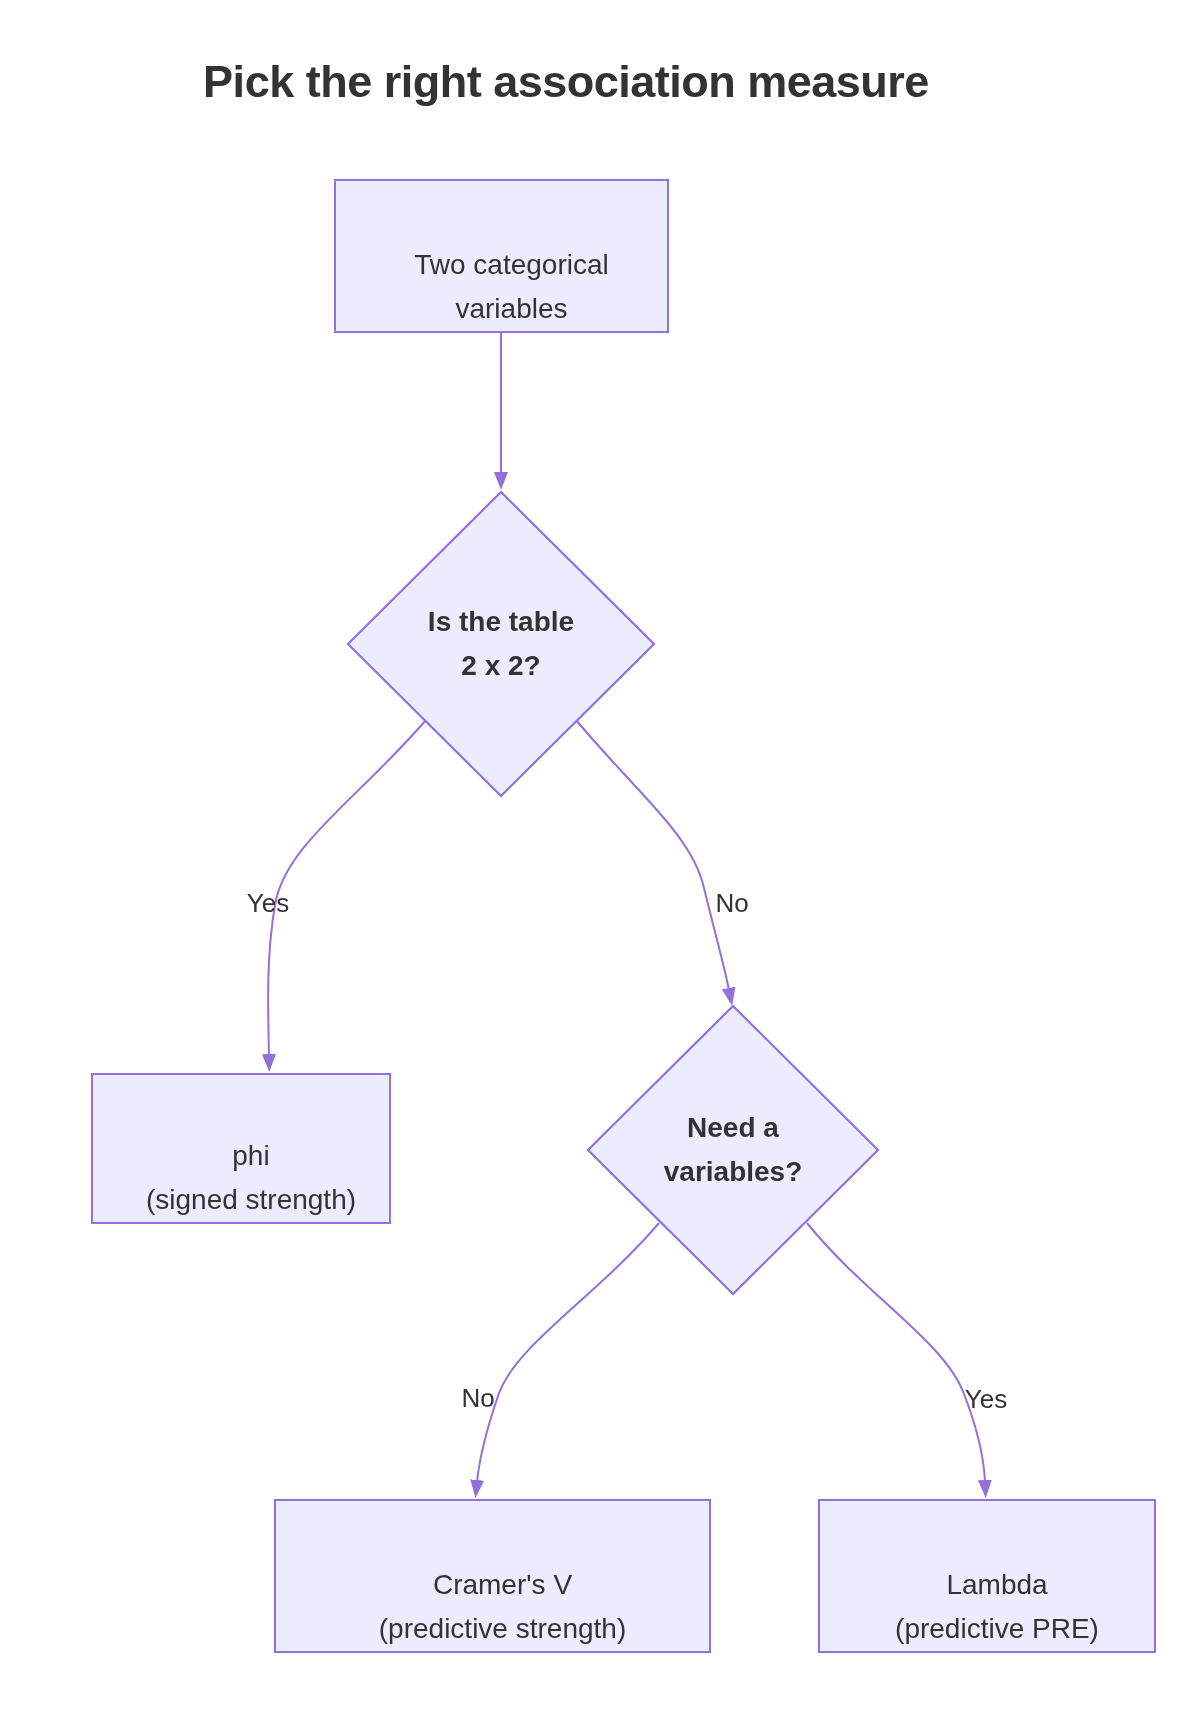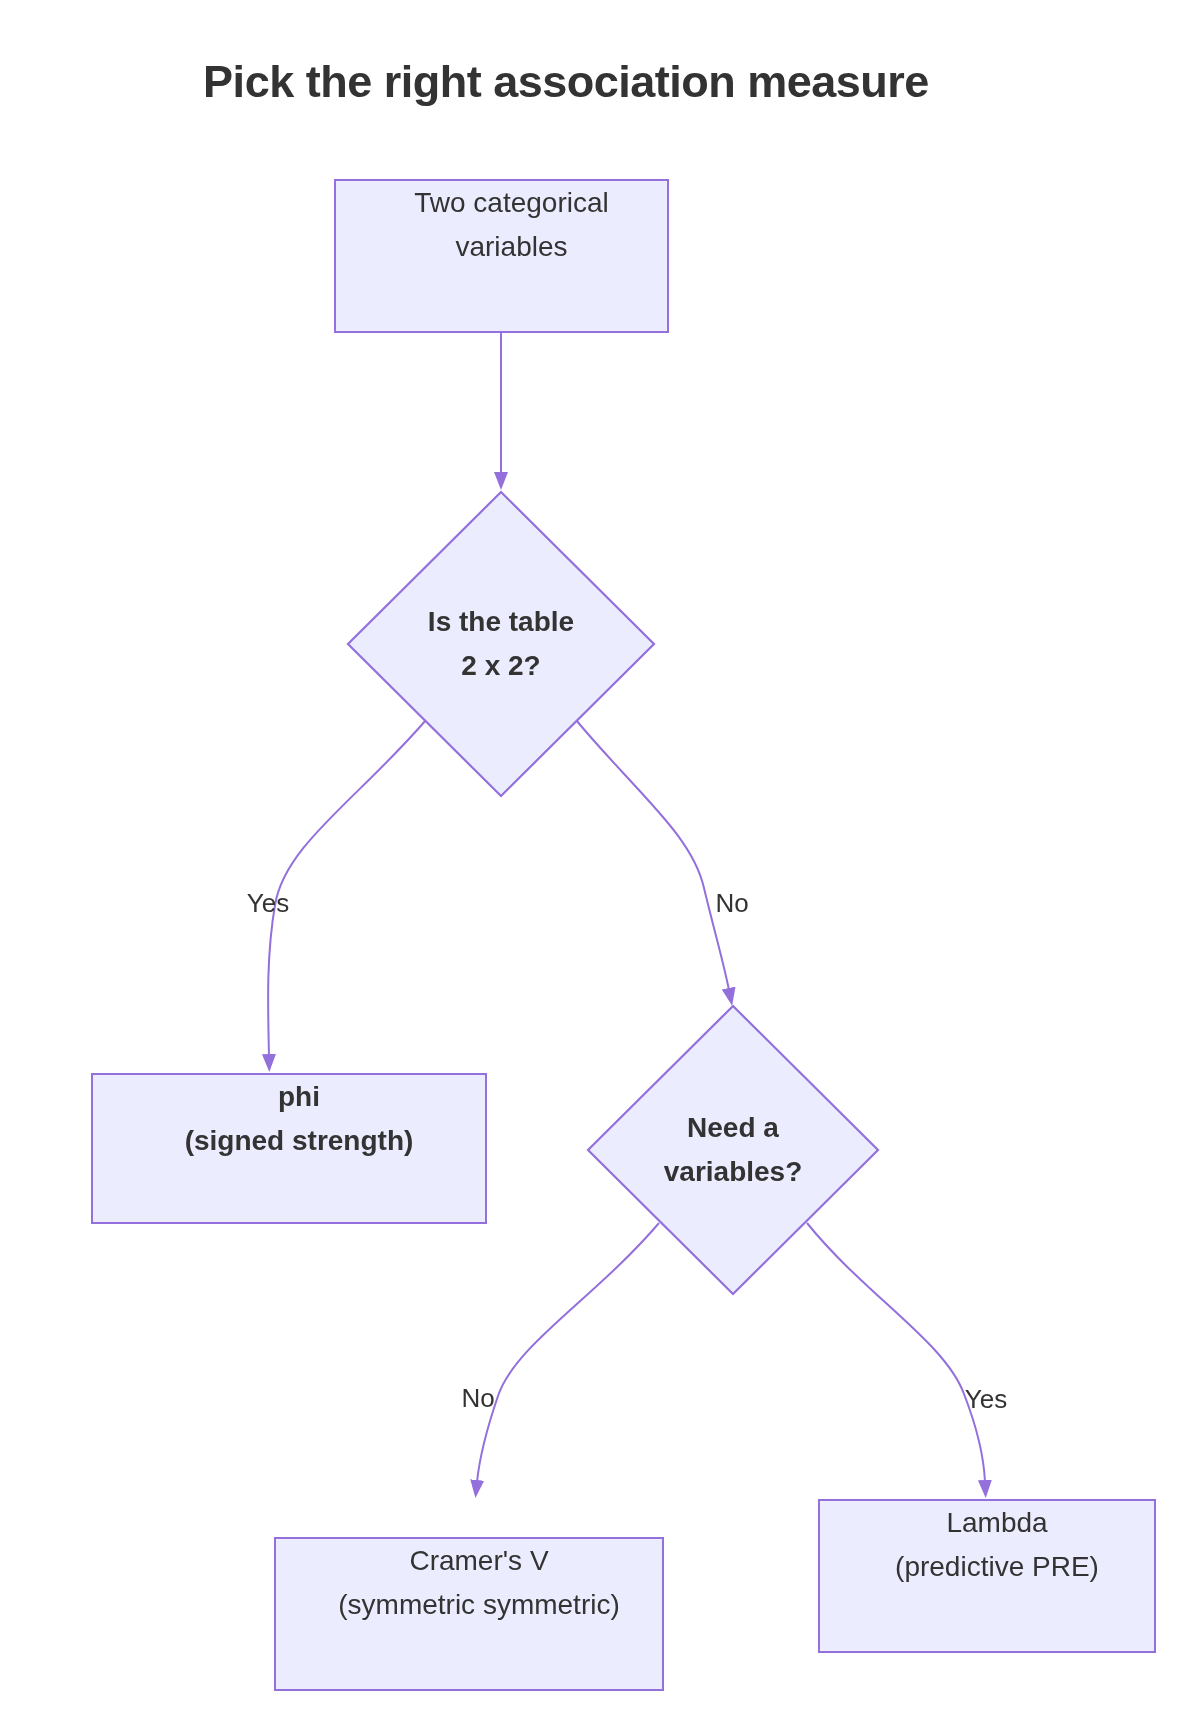--- a/index.html
+++ b/index.html
@@ -14,21 +14,21 @@
   .title{
     position:absolute;top:56px;left:0;width:1058px;
     text-align:center;font-size:45px;font-weight:700;color:var(--text);
     letter-spacing:-0.5px;
   }
   svg.layer{position:absolute;inset:0;width:1188px;height:1734px;z-index:1;}
   .node{
     position:absolute;z-index:2;
     background:var(--node-fill);
     border:2.5px solid var(--node-border);
-    display:flex;align-items:flex-start;justify-content:center;padding-left:20px;
+    display:flex;align-items:flex-end;justify-content:center;padding-left:20px;
   }
   .node-label{
     display:flex;flex-direction:column;align-items:center;justify-content:center;
     font-size:28px;line-height:44px;color:var(--text);text-align:center;white-space:nowrap;
   }
   .diamond-label{position:absolute;z-index:3;transform:translate(-50%,-50%);font-weight:bold;}
   .edge-label{
     position:absolute;z-index:3;transform:translate(-50%,-50%);
     font-size:26px;color:var(--text);white-space:nowrap;
   }
@@ -62,31 +62,31 @@
     <polygon points="696,1006 841,1150 696,1294 551,1150" fill="#ECECFF" stroke="#9370DB" stroke-width="2.2"></polygon>
   </svg>
 
   <div class="node" style="left:297px;top:179px;width:335px;height:154px;">
     <div class="node-label">
       <span>Two categorical</span>
       <span>variables</span>
     </div>
   </div>
 
-  <div class="node" style="left:54px;top:1073px;width:396px;height:151px;font-weight:bold;">
+  <div class="node" style="left:54px;top:1073px;width:300px;height:151px;">
     <div class="node-label">
       <span>phi</span>
       <span>(signed strength)</span>
     </div>
   </div>
 
-  <div class="node" style="left:237px;top:1537px;width:390px;height:154px;">
+  <div class="node" style="left:237px;top:1499px;width:437px;height:154px;">
     <div class="node-label">
       <span>Cramer's V</span>
-      <span>(symmetric symmetric)</span>
+      <span>(predictive strength)</span>
     </div>
   </div>
 
   <div class="node" style="left:781px;top:1499px;width:338px;height:154px;">
     <div class="node-label">
       <span>Lambda</span>
       <span>(predictive PRE)</span>
     </div>
   </div>
 

